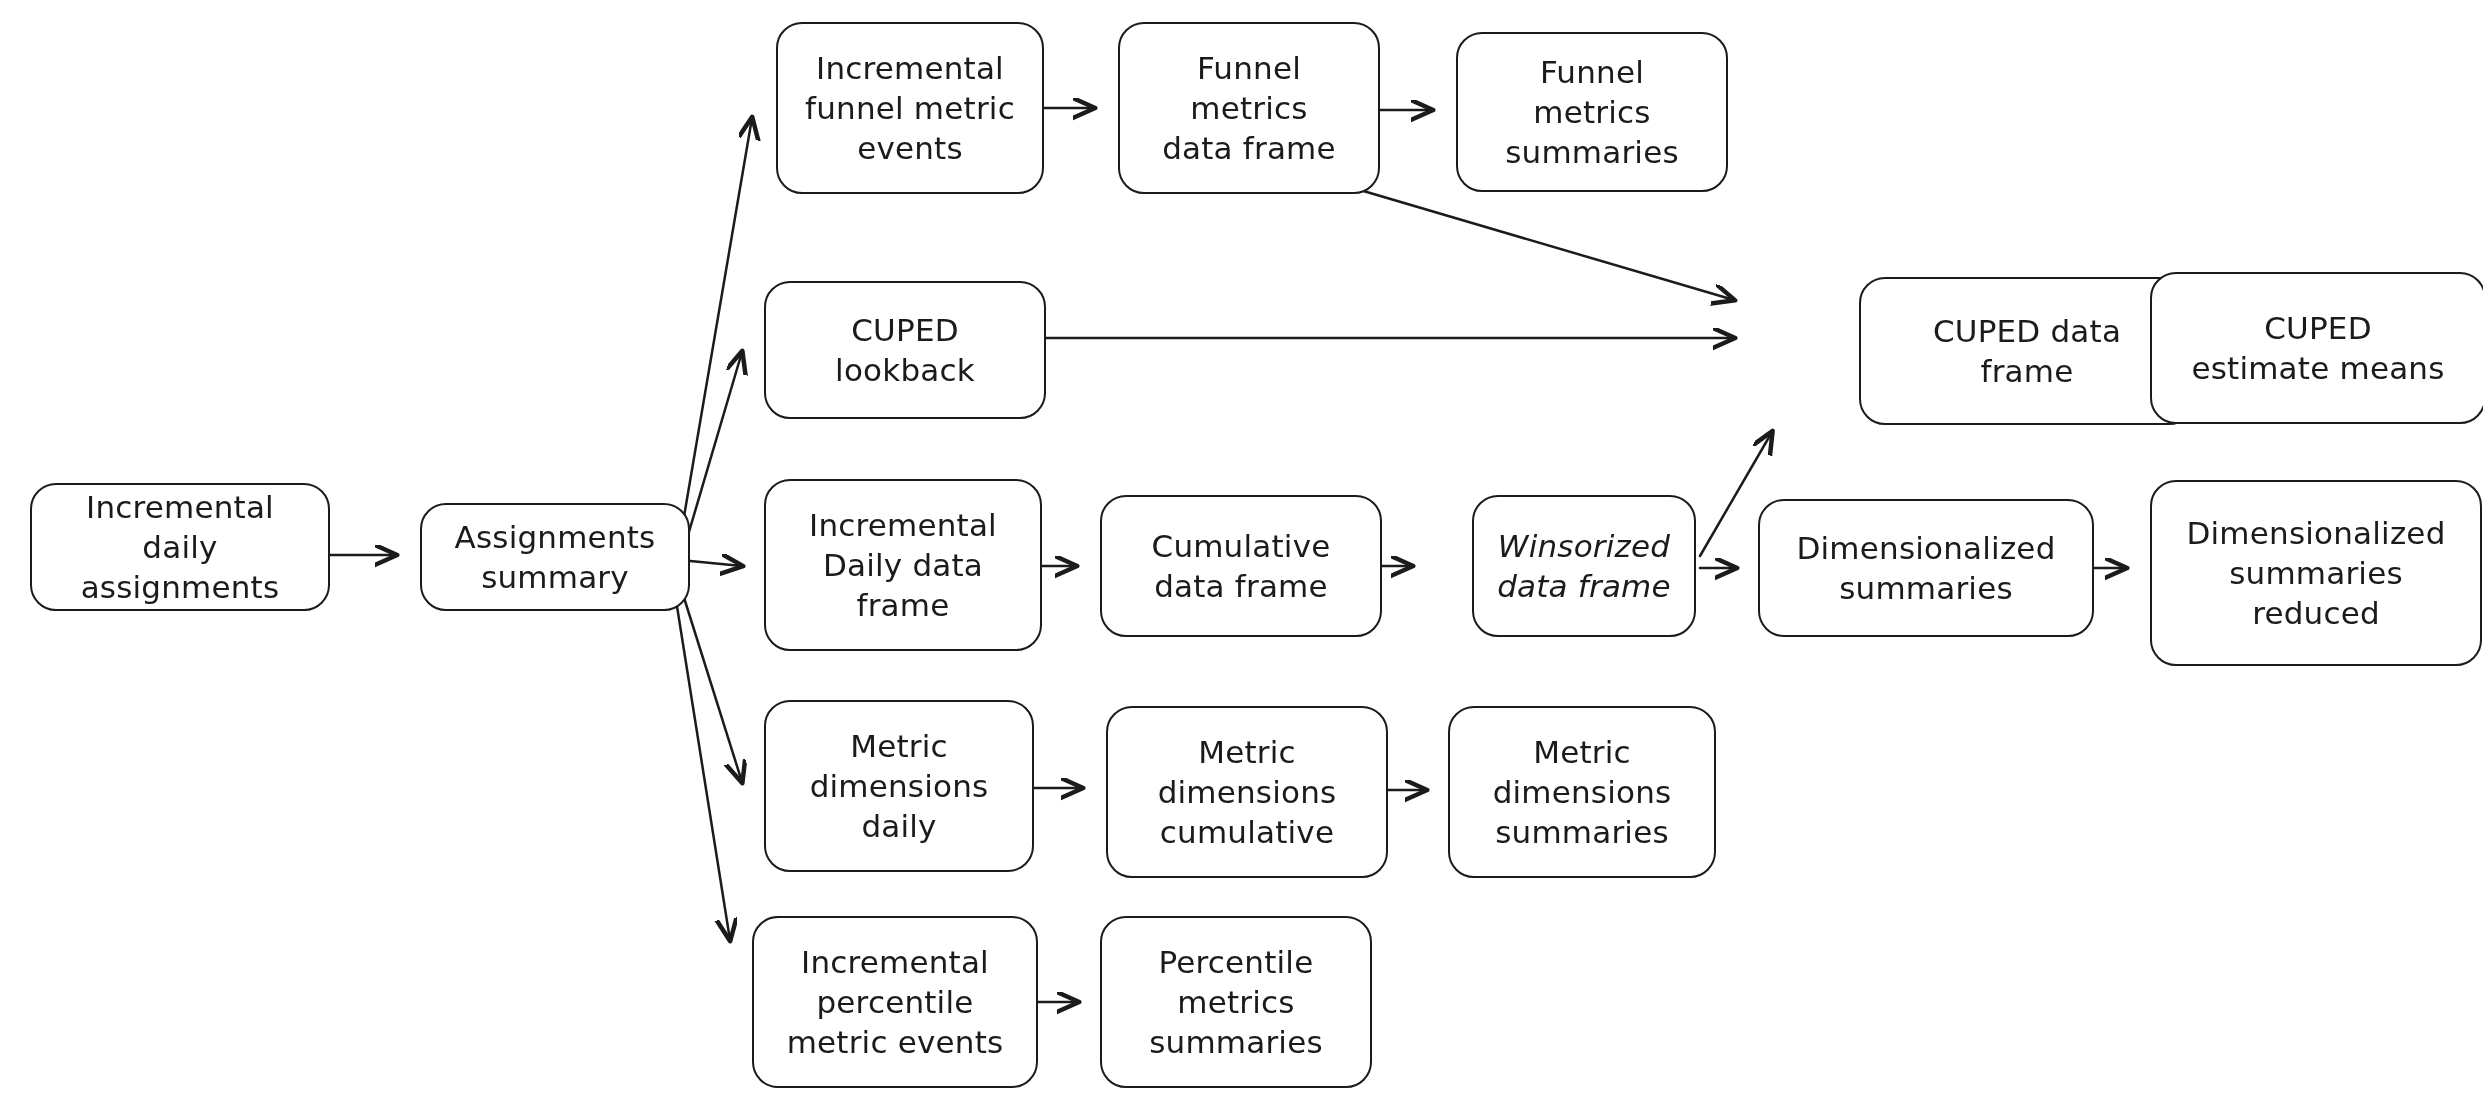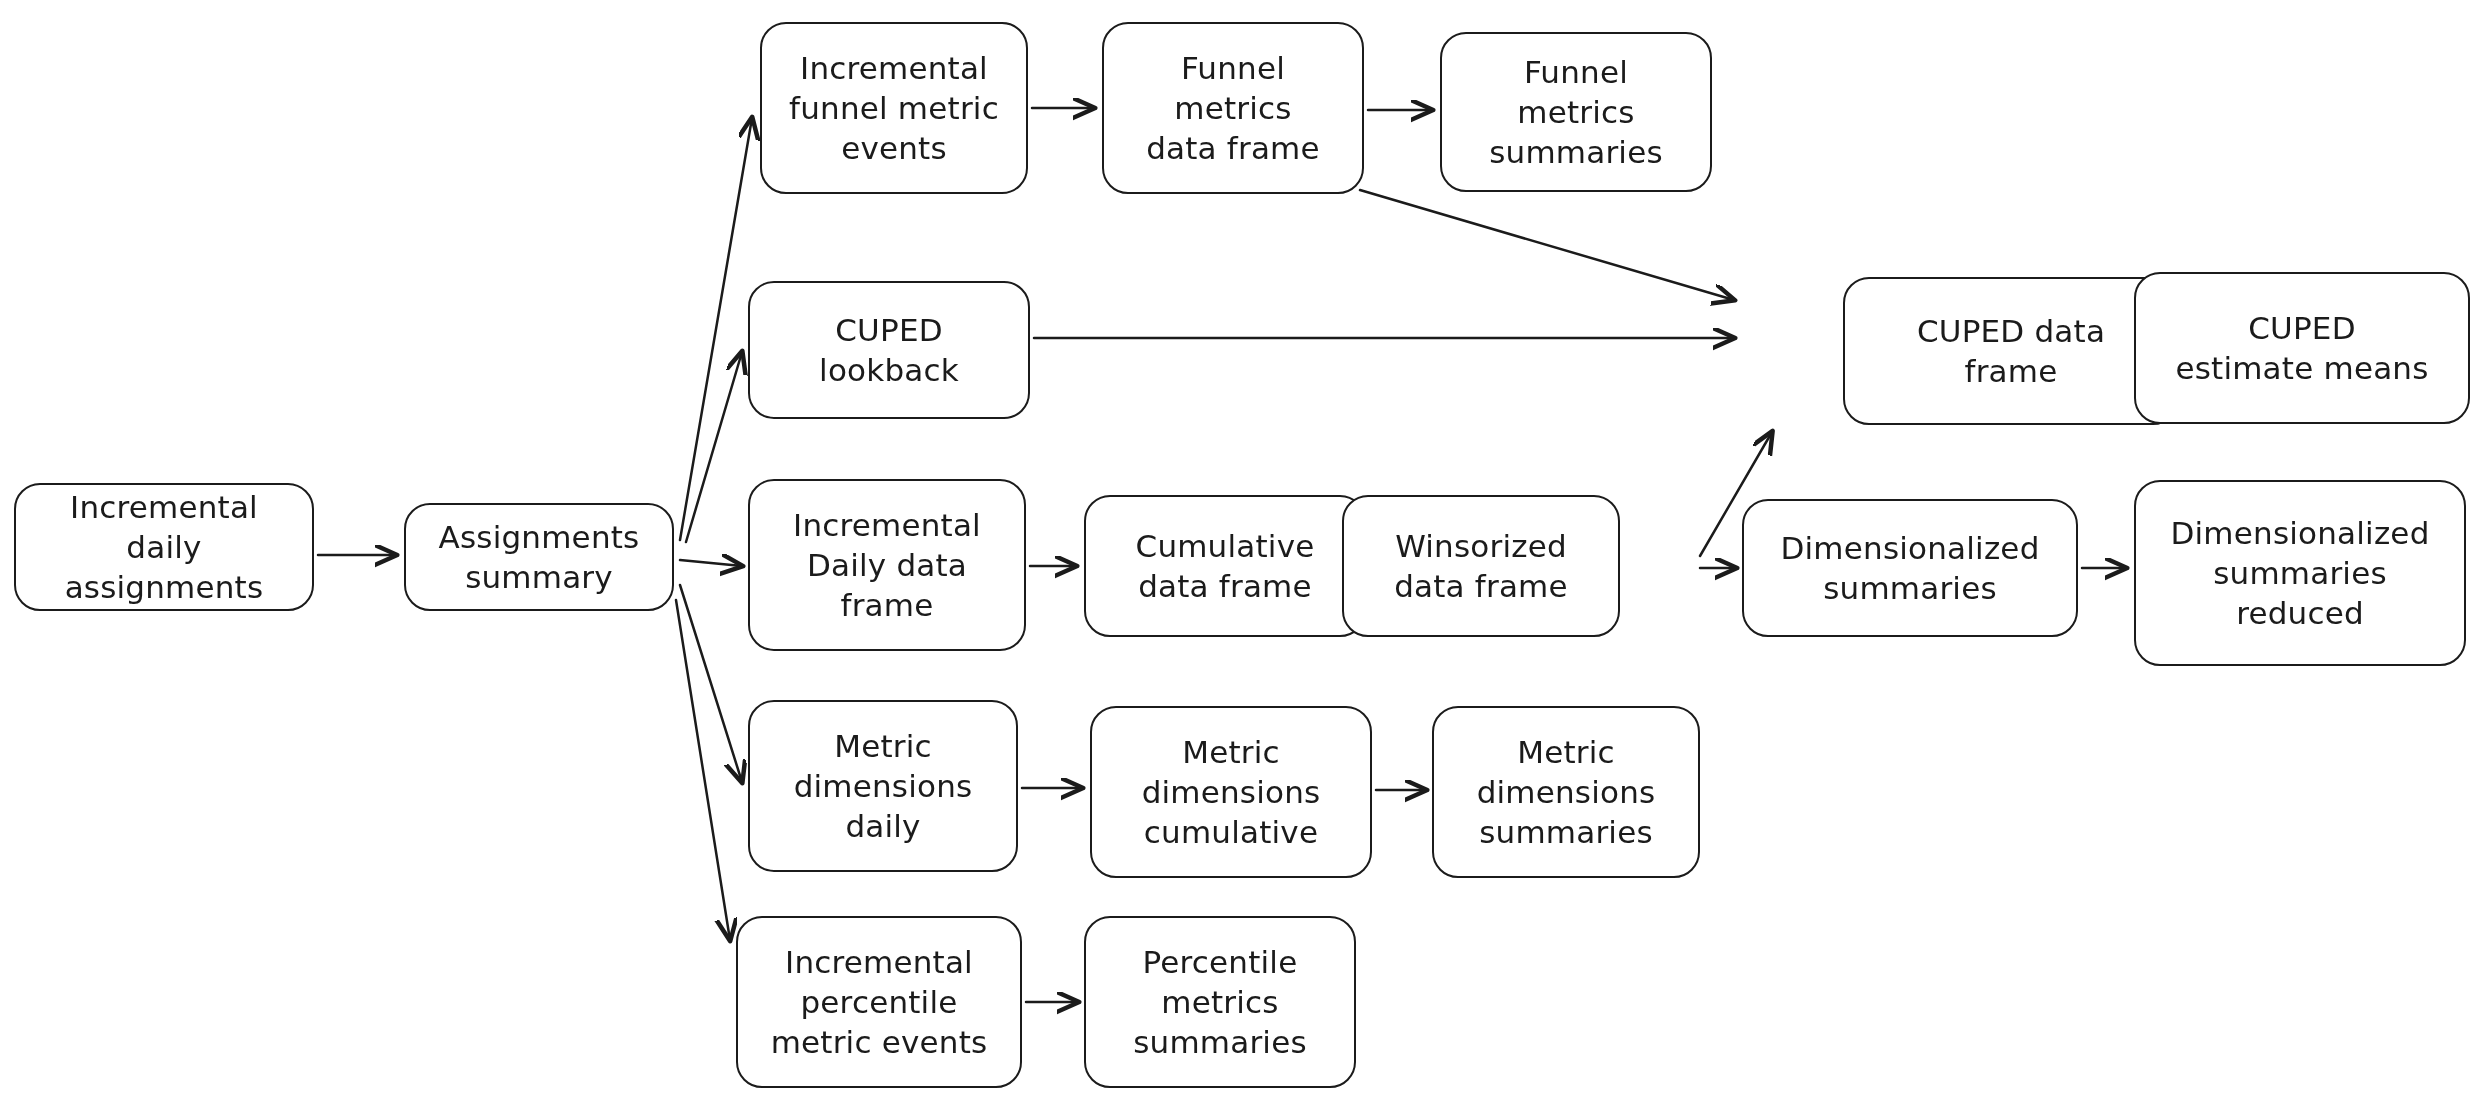--- a/index.html
+++ b/index.html
@@ -32,20 +32,21 @@
     color: #1b1b1b;
     display: flex;
     align-items: center;
     justify-content: center;
     text-align: center;
     line-height: 1.30;
     font-size: 31px;
     padding: 4px 10px;
     white-space: pre-line;
     letter-spacing: 0.2px;
+    margin-left: 16px;
   }
 </style>
 </head>
 <body>
 
 <div id="canvas">
   <svg id="edges" viewBox="0 0 2483 1114">
     <defs>
       <marker id="arrow" markerWidth="11" markerHeight="11" refX="8.5" refY="4" orient="auto" markerUnits="strokeWidth">
         <path d="M 0 0 L 9 4 L 0 8" fill="none" stroke="#1b1b1b" stroke-width="1.8" stroke-linecap="round" stroke-linejoin="round"></path>
@@ -92,21 +93,21 @@
 lookback</div>
       <div class="node" style="left: 1843px; top: 277px; width: 336px; height: 148px;">CUPED data
 frame</div>
       <div class="node" style="left: 2134px; top: 272px; width: 336px; height: 152px;">CUPED
 estimate means</div>
       <div class="node" style="left: 748px; top: 479px; width: 278px; height: 172px;">Incremental
 Daily data
 frame</div>
       <div class="node" style="left: 1084px; top: 495px; width: 282px; height: 142px;">Cumulative
 data frame</div>
-      <div class="node" style="left: 1342px; top: 495px; width: 278px; height: 142px;">Winsorized
+      <div class="node" style="left: 1456px; top: 495px; width: 224px; height: 142px; font-style: italic;">Winsorized
 data frame</div>
       <div class="node" style="left: 1742px; top: 499px; width: 336px; height: 138px;">Dimensionalized
 summaries</div>
       <div class="node" style="left: 2134px; top: 480px; width: 332px; height: 186px;">Dimensionalized
 summaries
 reduced</div>
       <div class="node" style="left: 748px; top: 700px; width: 270px; height: 172px;">Metric
 dimensions
 daily</div>
       <div class="node" style="left: 1090px; top: 706px; width: 282px; height: 172px;">Metric

